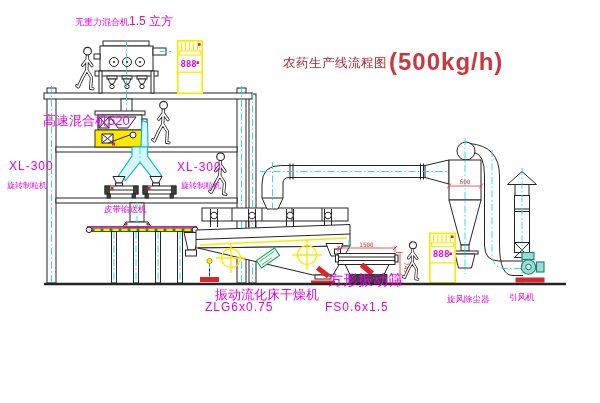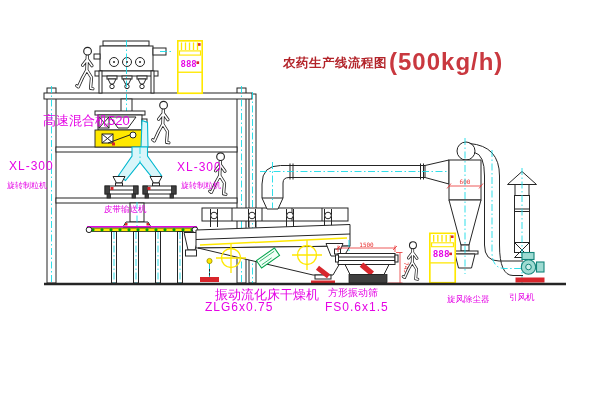--- a/index.html
+++ b/index.html
@@ -1,20 +1,20 @@
 <!DOCTYPE html>
 <html><head>
 <meta charset="utf-8">
 <style>
   html,body{margin:0;padding:0;background:#fff}
   .stage{position:relative;width:600px;height:403px;background:#fff;overflow:hidden;
          font-family:"Liberation Sans",sans-serif}
   .lbl{position:absolute;color:#e504e5;line-height:1;white-space:nowrap}
   .title-wrap{position:absolute;left:283px;top:48px;display:flex;align-items:flex-end;color:#b3242a}
-  .title-zh{font-size:12.5px;font-weight:bold;letter-spacing:.5px;padding-bottom:4px}
+  .title-zh{font-size:12.5px;font-weight:normal;letter-spacing:.5px;padding-bottom:4px}
   .title-cap{font-size:24px;color:#c9383f;letter-spacing:1px;margin-left:2px;font-weight:bold}
   .mdl{font-size:12px;letter-spacing:1px}
   .sml{font-size:8.5px}
   svg{position:absolute;left:0;top:0}
   svg .ln{stroke:#252525;fill:none;stroke-width:1}
   svg .fw{fill:#fff;stroke:#252525;stroke-width:1}
   svg .cl{stroke:#18dbe8;stroke-width:.9;fill:none;stroke-dasharray:7 2.5 1.5 2.5}
   svg .cyf{fill:#d9f6fa;stroke:#00b7cf;stroke-width:1.1}
   svg .ylf{fill:#ffe800;stroke:#252525;stroke-width:.9}
   svg .yln{stroke:#ffe800;fill:none}
@@ -296,34 +296,37 @@
   <use href="#sym-person" transform="translate(152,100.5) scale(0.94)"></use>
   <use href="#sym-person" transform="translate(209,152) scale(0.94)"></use>
   <use href="#sym-person" transform="translate(402.5,241) scale(0.85)"></use>
 </svg>
 
   <div class="title-wrap">
     <span class="title-zh">农药生产线流程图</span>
     <span class="title-cap">(500kg/h)</span>
   </div>
 
+  <div class="lbl" style="left:75px;top:12px">
+    <span style="font-size:9px">无重力混合机</span><span style="font-size:12px">1.5 立方</span>
+  </div>
 
   <div class="lbl" style="left:43px;top:112px">
     <span style="font-size:13px">高速混合机</span><span style="font-size:13px">520</span>
   </div>
 
   <div class="lbl mdl" style="left:9px;top:160px">XL-300</div>
   <div class="lbl" style="left:7px;top:182px;font-size:8px">旋转制粒机</div>
 
   <div class="lbl mdl" style="left:177px;top:161px">XL-300</div>
   <div class="lbl" style="left:181px;top:182px;font-size:8px">旋转制粒机</div>
 
   <div class="lbl" style="left:104px;top:205px;font-size:8.5px">皮带输送机</div>
 
   <div class="lbl sml" style="left:215px;top:288px;font-size:13px">振动流化床干燥机</div>
   <div class="lbl mdl" style="left:205px;top:301px">ZLG6x0.75</div>
 
-  <div class="lbl sml" style="left:328px;top:288px;font-size:10px">方形振动筛</div>
+  <div class="lbl sml" style="left:328px;top:272px;font-size:15px">方形振动筛</div>
   <div class="lbl mdl" style="left:325px;top:301px">FS0.6x1.5</div>
 
   <div class="lbl sml" style="left:447px;top:295px">旋风除尘器</div>
   <div class="lbl sml" style="left:509px;top:293px">引风机</div>
 </div>
 
 </body></html>

